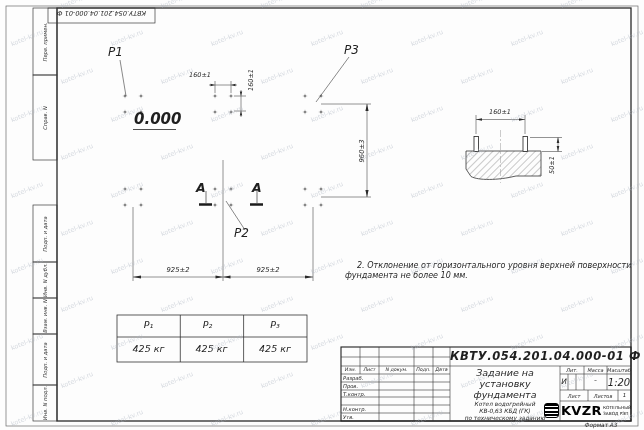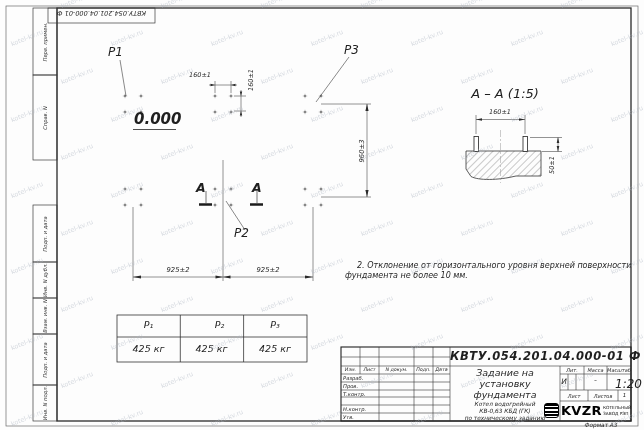--- a/index.html
+++ b/index.html
@@ -166,32 +166,31 @@
   <div class="txt ctr" style="left:186px;top:71px;width:28px;font-size:6.5px;">160±1</div>
   <div class="txt rot" style="left:244px;top:66px;width:14px;height:28px;font-size:6.5px;">
     <span>160±1</span>
   </div>
   <div class="txt ctr" style="left:158px;top:266px;width:40px;font-size:6.8px;">925±2</div>
   <div class="txt ctr" style="left:248px;top:266px;width:40px;font-size:6.8px;">925±2</div>
   <div class="txt rot" style="left:354px;top:132px;width:14px;height:38px;font-size:6.8px;">
     <span>960±3</span>
   </div>
 
-  <div class="txt ctr" style="left:450px;top:86px;width:110px;font-size:13px;">А – А (1:5)</div>
   <div class="txt ctr" style="left:482px;top:108px;width:36px;font-size:6.5px;">160±1</div>
   <div class="txt rot" style="left:545px;top:150px;width:13px;height:30px;font-size:6.5px;">
     <span>50±1</span>
   </div>
 
   <div id="notes">
     <p>2. Отклонение от горизонтального уровня верхней поверхности фундамента не более 10 мм.</p>
   </div>
 
   <div class="txt ctr" style="left:117px;top:319px;width:63px;font-size:9.5px;">P₁</div>
-  <div class="txt ctr" style="left:188px;top:319px;width:63px;font-size:9.5px;">P₂</div>
+  <div class="txt ctr" style="left:176px;top:319px;width:63px;font-size:9.5px;">P₂</div>
   <div class="txt ctr" style="left:243px;top:319px;width:64px;font-size:9.5px;">P₃</div>
   <div class="txt ctr" style="left:117px;top:343px;width:63px;font-size:9.5px;">425 кг</div>
   <div class="txt ctr" style="left:180px;top:343px;width:63px;font-size:9.5px;">425 кг</div>
   <div class="txt ctr" style="left:243px;top:343px;width:64px;font-size:9.5px;">425 кг</div>
 
   <div class="txt ctr" style="left:450px;top:349px;width:181px;font-size:11.5px;font-weight:600;letter-spacing:.6px;">КВТУ.054.201.04.000-01 Ф</div>
 
   <div class="txt ctr" style="left:341px;top:367px;width:19px;font-size:4.8px;">Изм.</div>
   <div class="txt ctr" style="left:360px;top:367px;width:19px;font-size:4.8px;">Лист</div>
   <div class="txt ctr" style="left:379px;top:367px;width:35px;font-size:4.8px;">N докум.</div>
@@ -207,21 +206,21 @@
   <div class="txt ctr" style="left:452px;top:368px;width:106px;font-size:9.5px;line-height:1.15;white-space:normal;">Задание на установку фундамента</div>
   <div class="txt ctr" style="left:452px;top:401px;width:106px;font-size:5.8px;">Котел водогрейный</div>
   <div class="txt ctr" style="left:452px;top:408px;width:106px;font-size:5.8px;">КВ-0,63 КБД (ГК)</div>
   <div class="txt ctr" style="left:452px;top:414.5px;width:106px;font-size:5.8px;">по техническому заданию</div>
 
   <div class="txt ctr" style="left:560px;top:367px;width:24px;font-size:5px;">Лит.</div>
   <div class="txt ctr" style="left:584px;top:367px;width:23px;font-size:5px;">Масса</div>
   <div class="txt ctr" style="left:607px;top:367px;width:24px;font-size:5px;">Масштаб</div>
   <div class="txt ctr" style="left:560px;top:377px;width:8px;font-size:7.5px;">И</div>
   <div class="txt ctr" style="left:584px;top:376px;width:23px;font-size:8px;">-</div>
-  <div class="txt ctr" style="left:607px;top:377px;width:24px;font-size:12px;margin-left:8px;">1:20</div>
+  <div class="txt ctr" style="left:607px;top:377px;width:24px;font-size:10px;">1:20</div>
 
   <div class="txt ctr" style="left:560px;top:392.5px;width:28px;font-size:5px;">Лист</div>
   <div class="txt ctr" style="left:588px;top:392.5px;width:30px;font-size:5px;">Листов</div>
   <div class="txt ctr" style="left:618px;top:392px;width:13px;font-size:5.5px;">1</div>
 
   <div class="logo" style="left:544px;top:403px;">
     <div class="logoicon"></div>
     <div class="logotxt">KVZR</div>
   </div>
   <div class="tagline txt" style="left:603px;top:405px;font-style:normal;">

